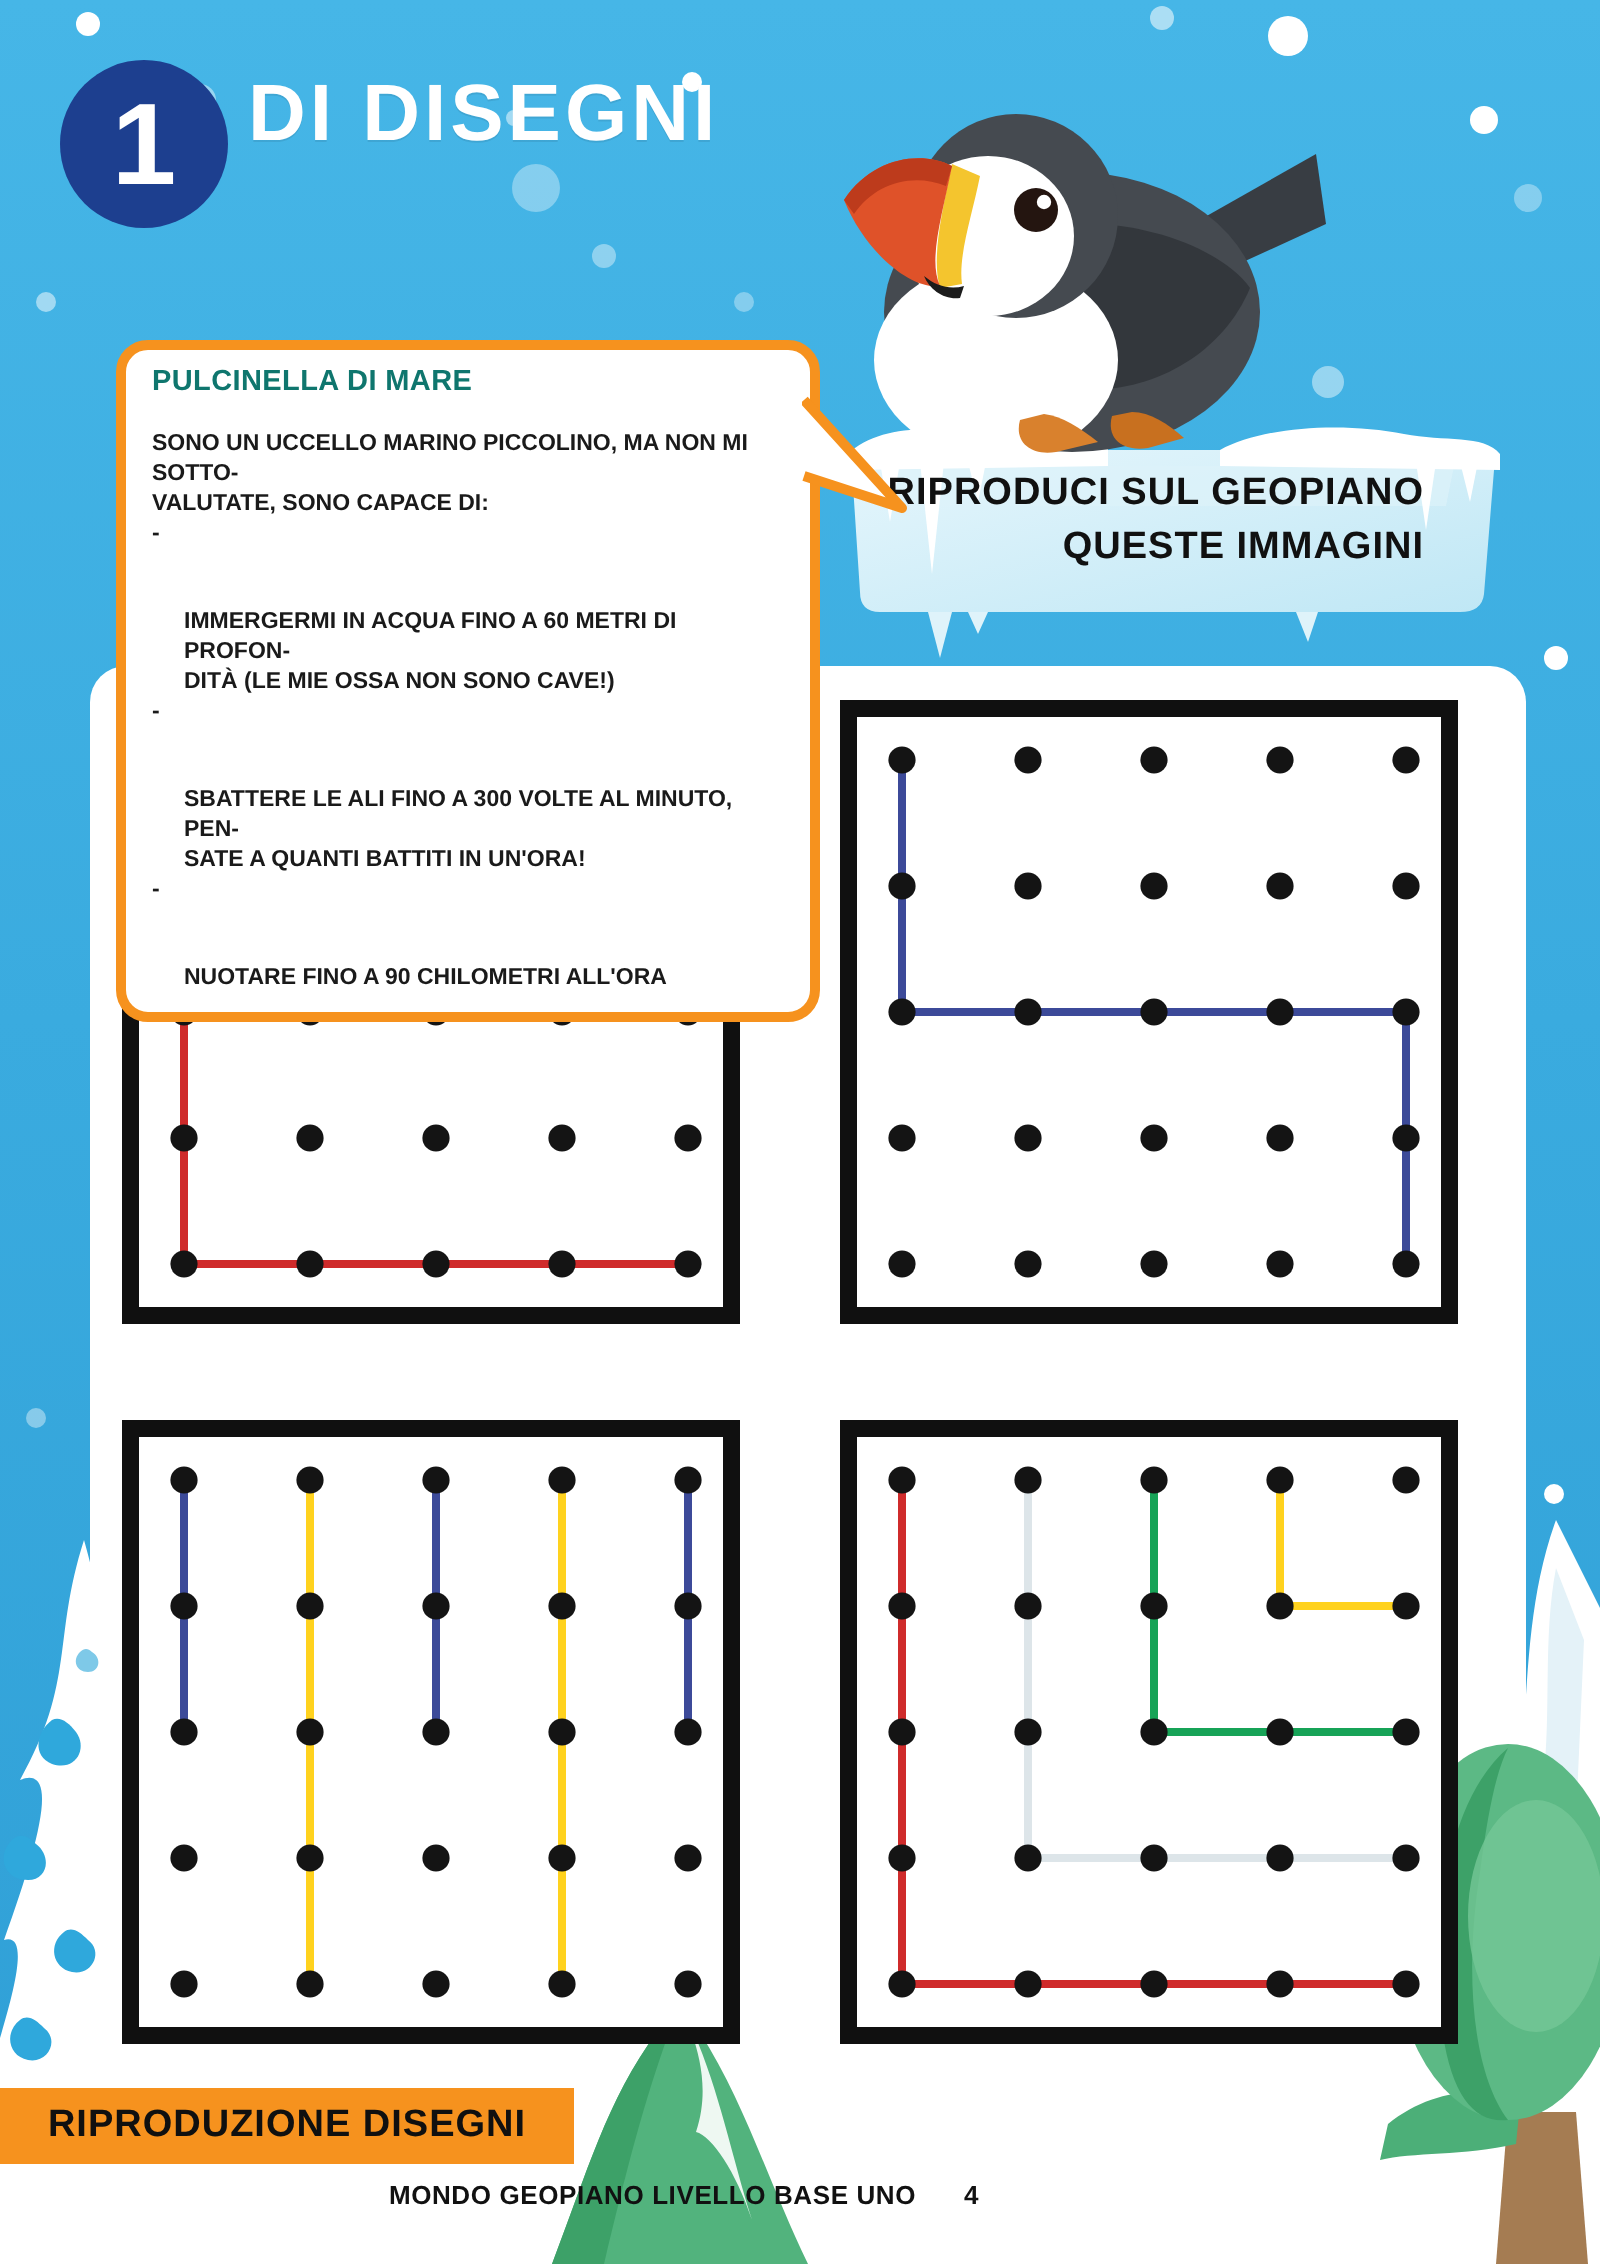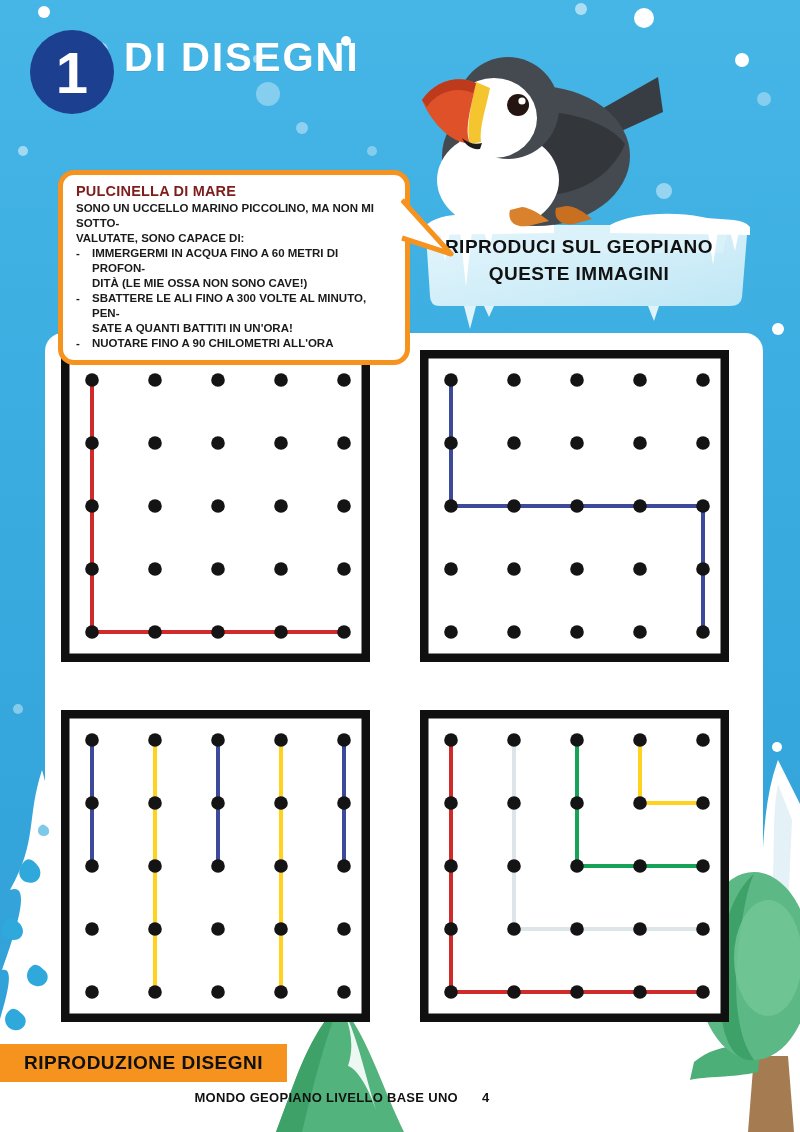--- a/index.html
+++ b/index.html
@@ -21,31 +21,31 @@
     left:124px;top:34px;color:#fff;font-weight:bold;font-size:40px;line-height:46px;
     letter-spacing:2px;z-index:6;text-shadow:0 1px 0 rgba(0,0,0,.08);
   }
 
   
   #bubble{
     left:58px;top:170px;width:352px;box-sizing:border-box;
     background:#fff;border:5px solid #f6921e;border-radius:16px;
     padding:8px 13px 9px 13px;z-index:7;
   }
-  #bubble .heading{color:#7f1d1d;font-weight:bold;font-size:14.5px;margin-bottom:2px;letter-spacing:.2px;}
+  #bubble .heading{color:#0f766e;font-weight:bold;font-size:14.5px;margin-bottom:16px;letter-spacing:.2px;}
   #bubble .intro{font-weight:bold;font-size:11.5px;line-height:15px;color:#1a1a1a;white-space:pre-line;}
   #bubble .bullet{display:flex;font-weight:bold;font-size:11.5px;line-height:15px;color:#1a1a1a;}
   #bubble .bullet .dash{width:16px;flex:0 0 16px;}
-  #bubble .bullet .btext{white-space:pre-line;}
+  #bubble .bullet .btext{white-space:pre-line;margin-top:44px;}
   #bubble-tail{left:401px;top:196px;z-index:8;}
 
   
   #ice-block{left:412px;top:203px;z-index:5;}
   #instruction{
-    left:429px;top:233px;width:300px;text-align:center;z-index:6;
+    left:412px;top:233px;width:300px;text-align:right;z-index:6;
     font-weight:bold;font-size:19px;line-height:27px;color:#111;letter-spacing:.5px;
   }
   #puffin{left:418px;top:50px;z-index:6;}
 
   
   #panel{left:45px;top:333px;width:718px;height:715px;background:#fff;border-radius:18px;z-index:1;}
   #ground{left:0;top:1042px;width:800px;height:90px;background:#fff;z-index:1;}
   .board{position:absolute;width:309px;height:312px;z-index:3;}
 
   

